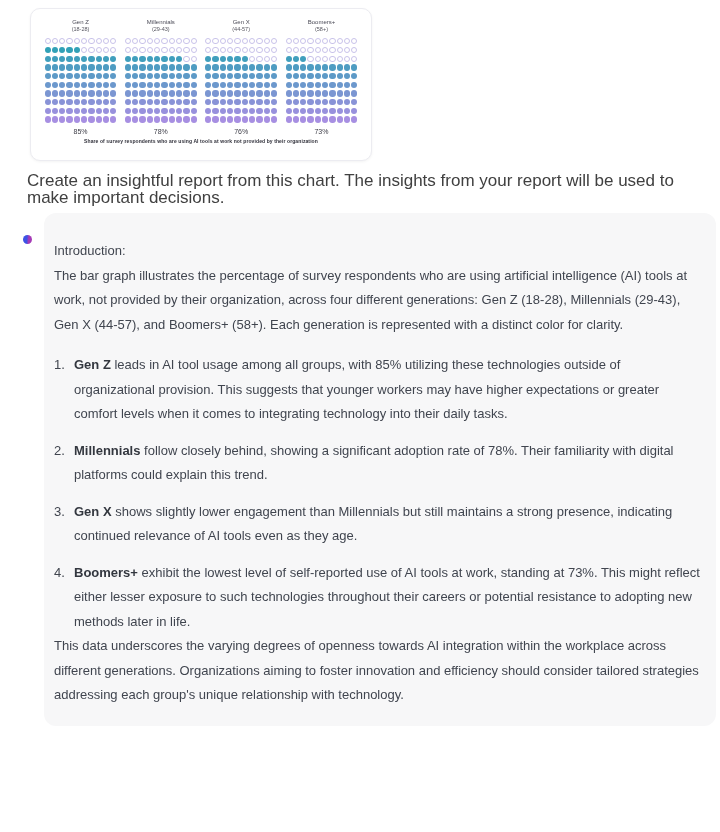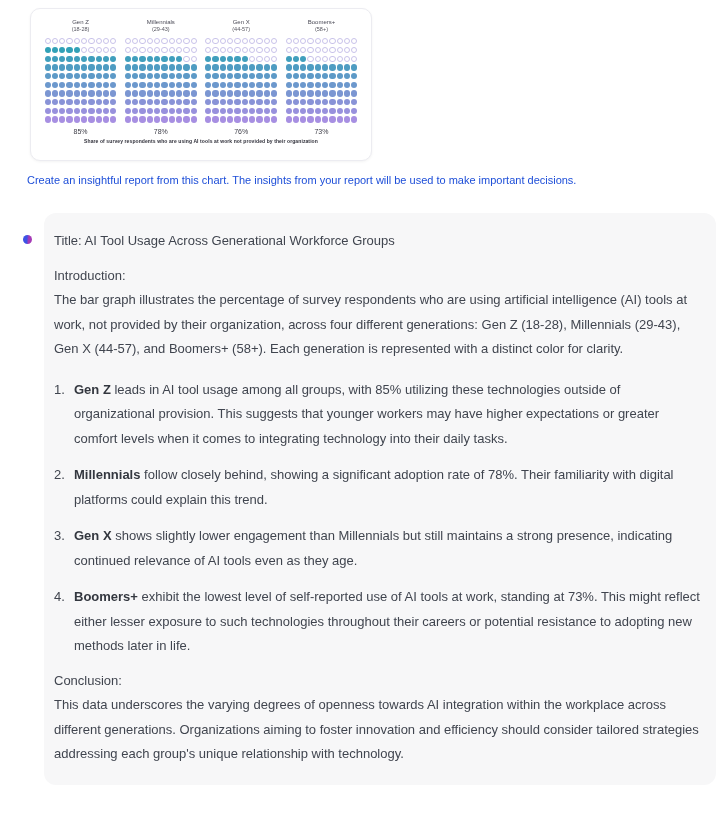--- a/index.html
+++ b/index.html
@@ -25,21 +25,21 @@
   .cell{width:6.3px;height:6.3px;border-radius:50%;box-sizing:border-box;align-self:center;justify-self:center;}
   .waffle-pct{font-size:7px;color:#3d3d47;margin-top:4px;text-align:center;}
   .chart-caption{
     text-align:center;font-size:5px;font-weight:bold;color:#30303a;
     margin-top:3px;letter-spacing:.1px;
   }
 
   
   .prompt{
     position:absolute;left:27px;top:172px;width:685px;
-    font-size:11px;color:#1d4ed8;line-height:17px;
+    font-size:17px;color:#404040;line-height:17px;
   }
 
   
   .msg-dot{
     position:absolute;left:23px;top:235px;width:9px;height:9px;border-radius:50%;
     background:linear-gradient(95deg,#3d52e4 42%,#a53ab6 62%);
   }
   .response{
     position:absolute;left:44px;top:213px;width:672px;box-sizing:border-box;
     background:#f7f7f8;border-radius:12px;
@@ -490,36 +490,34 @@
       </div>
     </div>
   <div class="chart-caption">Share of survey respondents who are using AI tools at work not provided by their organization</div>
 </div>
 
 <div class="prompt">Create an insightful report from this chart. The insights from your report will be used to make important decisions.</div>
 
 <span class="msg-dot"></span>
 
 <div class="response">
-  <p class="block">Title: AI Tool Usage Across Generational Workforce Groups</p>
   <p class="block gap">Introduction:</p>
   <p class="block">The bar graph illustrates the percentage of survey respondents who are using artificial intelligence (AI) tools at work, not provided by their organization, across four different generations: Gen Z (18-28), Millennials (29-43), Gen X (44-57), and Boomers+ (58+). Each generation is represented with a distinct color for clarity.</p>
   <ol class="insights-list" id="insights-list">
       <li class="insight">
         <span class="insight-num">1.</span>
         <span class="insight-text"><b>Gen Z</b> leads in AI tool usage among all groups, with 85% utilizing these technologies outside of organizational provision. This suggests that younger workers may have higher expectations or greater comfort levels when it comes to integrating technology into their daily tasks.</span>
       </li>
       <li class="insight">
         <span class="insight-num">2.</span>
         <span class="insight-text"><b>Millennials</b> follow closely behind, showing a significant adoption rate of 78%. Their familiarity with digital platforms could explain this trend.</span>
       </li>
       <li class="insight">
         <span class="insight-num">3.</span>
         <span class="insight-text"><b>Gen X</b> shows slightly lower engagement than Millennials but still maintains a strong presence, indicating continued relevance of AI tools even as they age.</span>
       </li>
       <li class="insight">
         <span class="insight-num">4.</span>
         <span class="insight-text"><b>Boomers+</b> exhibit the lowest level of self-reported use of AI tools at work, standing at 73%. This might reflect either lesser exposure to such technologies throughout their careers or potential resistance to adopting new methods later in life.</span>
       </li>
     </ol>
-  <p class="block gap">Conclusion:</p>
   <p class="block">This data underscores the varying degrees of openness towards AI integration within the workplace across different generations. Organizations aiming to foster innovation and efficiency should consider tailored strategies addressing each group's unique relationship with technology.</p>
 </div>
 
 </body></html>

